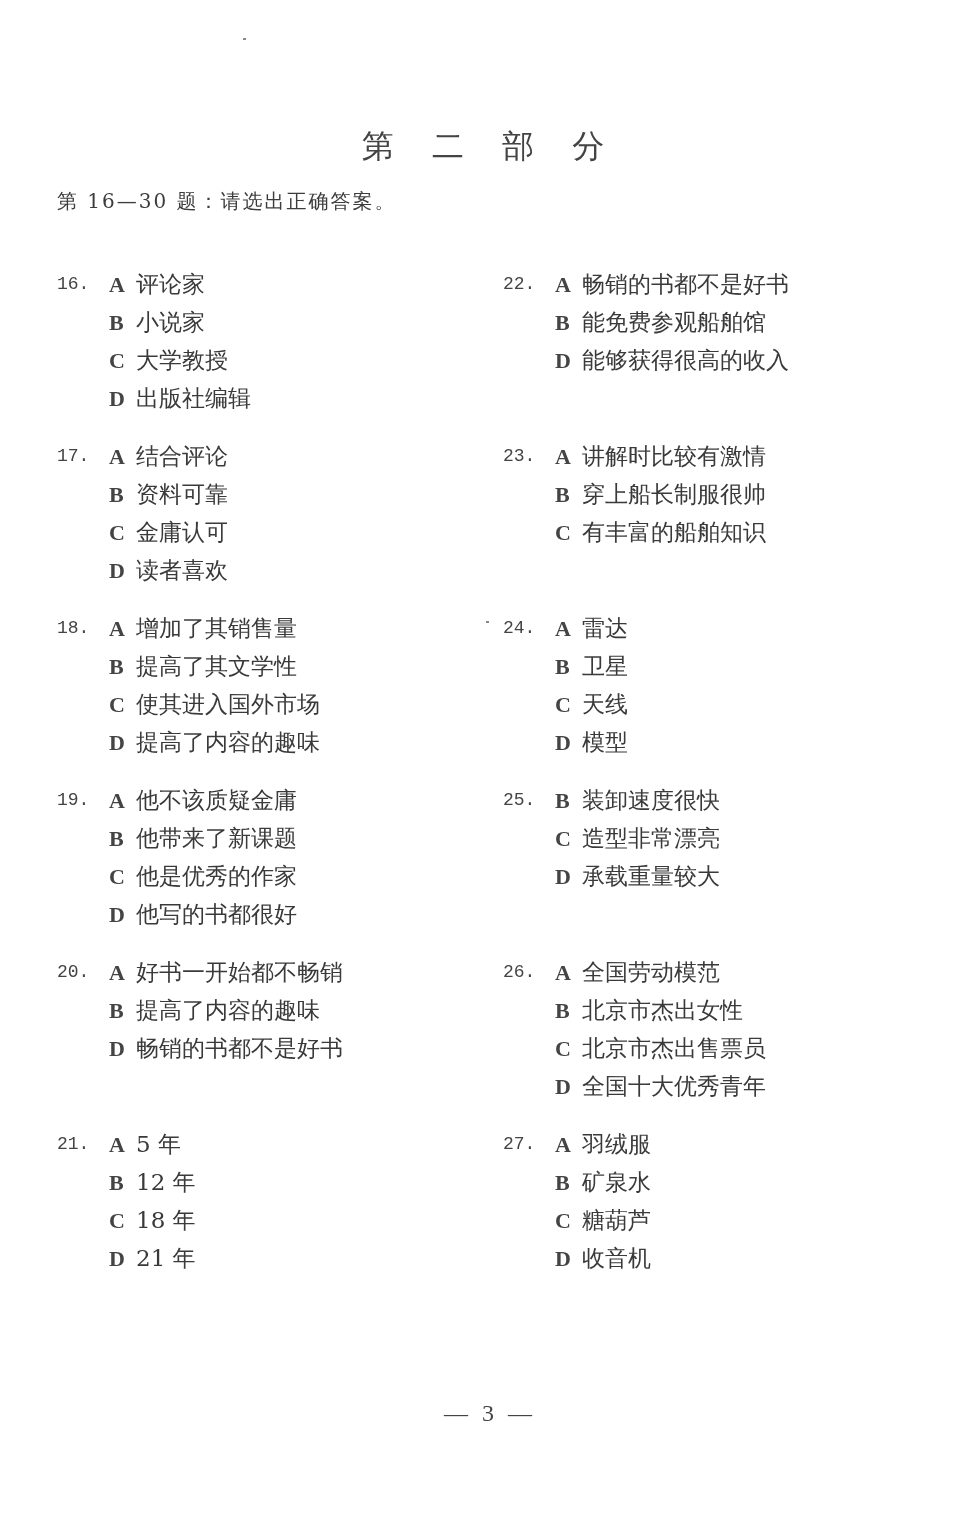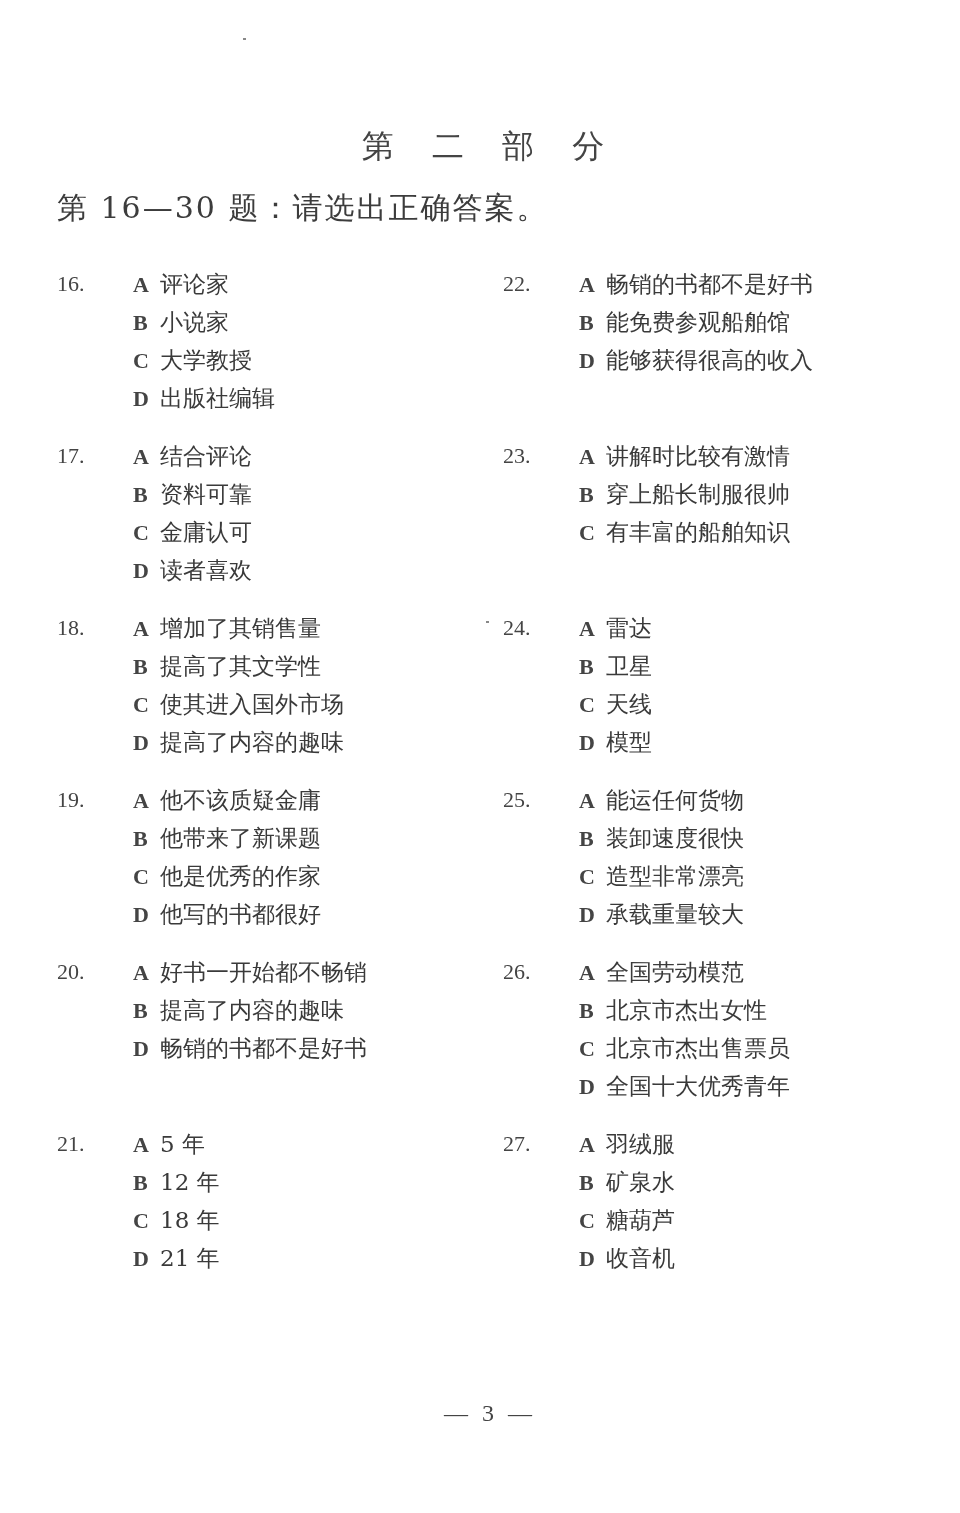--- a/index.html
+++ b/index.html
@@ -6,32 +6,32 @@
   body {
     width: 960px; height: 1513px; background: #ffffff; position: relative;
     color: #3a3a3a; font-family: "DejaVu Serif", "Liberation Serif", serif;
     overflow: hidden;
   }
   .section-title {
     position: absolute; top: 125px; left: 0; width: 980px; text-align: center;
     font-size: 32px; letter-spacing: 14px; color: #444;
   }
   .instructions {
-    position: absolute; top: 188px; left: 57px; font-size: 30px; color: #3c3c3c;
+    position: absolute; top: 188px; left: 57px; font-size: 20px; color: #3c3c3c;
     letter-spacing: 2px;
   }
   .column { position: absolute; top: 265px; }
   .col-left { left: 57px; }
   .col-right { left: 503px; }
   .question { position: relative; height: 172px; }
   .q-num {
-    position: absolute; left: 0; top: 0; font-size: 22px; line-height: 38px; color: #444;
-    font-family: Liberation Serif, serif;
+    position: absolute; left: 0; top: 0; font-size: 18px; line-height: 38px; color: #444;
+    font-family: Liberation Mono, monospace;
   }
-  .options { position: absolute; left: 52px; top: 0; margin-left: 24px; }
+  .options { position: absolute; left: 52px; top: 0; }
   .option { height: 38px; line-height: 38px; font-size: 23px; white-space: nowrap; color: #3a3a3a; }
   .opt-letter {
     display: inline-block; width: 27px; font-weight: bold; font-family: "Liberation Serif", serif;
     font-size: 22px; color: #444;
   }
   .page-number {
     position: absolute; top: 1400px; left: 0; width: 980px; text-align: center;
     font-size: 24px; color: #444; font-family: "Liberation Serif", serif; letter-spacing: 4px;
   }
   .stray-mark { position: absolute; width: 3px; height: 2px; background: #888; }
@@ -122,21 +122,20 @@
       <div class="options">
         <div class="option"><span class="opt-letter">A</span><span class="opt-text">雷达</span></div>
         <div class="option"><span class="opt-letter">B</span><span class="opt-text">卫星</span></div>
         <div class="option"><span class="opt-letter">C</span><span class="opt-text">天线</span></div>
         <div class="option"><span class="opt-letter">D</span><span class="opt-text">模型</span></div>
       </div>
     </div>
     <div class="question">
       <div class="q-num">25.</div>
       <div class="options">
-        <div class="option"><span class="opt-letter">A</span><span class="opt-text">能运任何货物</span></div>
         <div class="option"><span class="opt-letter">B</span><span class="opt-text">装卸速度很快</span></div>
         <div class="option"><span class="opt-letter">C</span><span class="opt-text">造型非常漂亮</span></div>
         <div class="option"><span class="opt-letter">D</span><span class="opt-text">承载重量较大</span></div>
       </div>
     </div>
     <div class="question">
       <div class="q-num">26.</div>
       <div class="options">
         <div class="option"><span class="opt-letter">A</span><span class="opt-text">全国劳动模范</span></div>
         <div class="option"><span class="opt-letter">B</span><span class="opt-text">北京市杰出女性</span></div>

